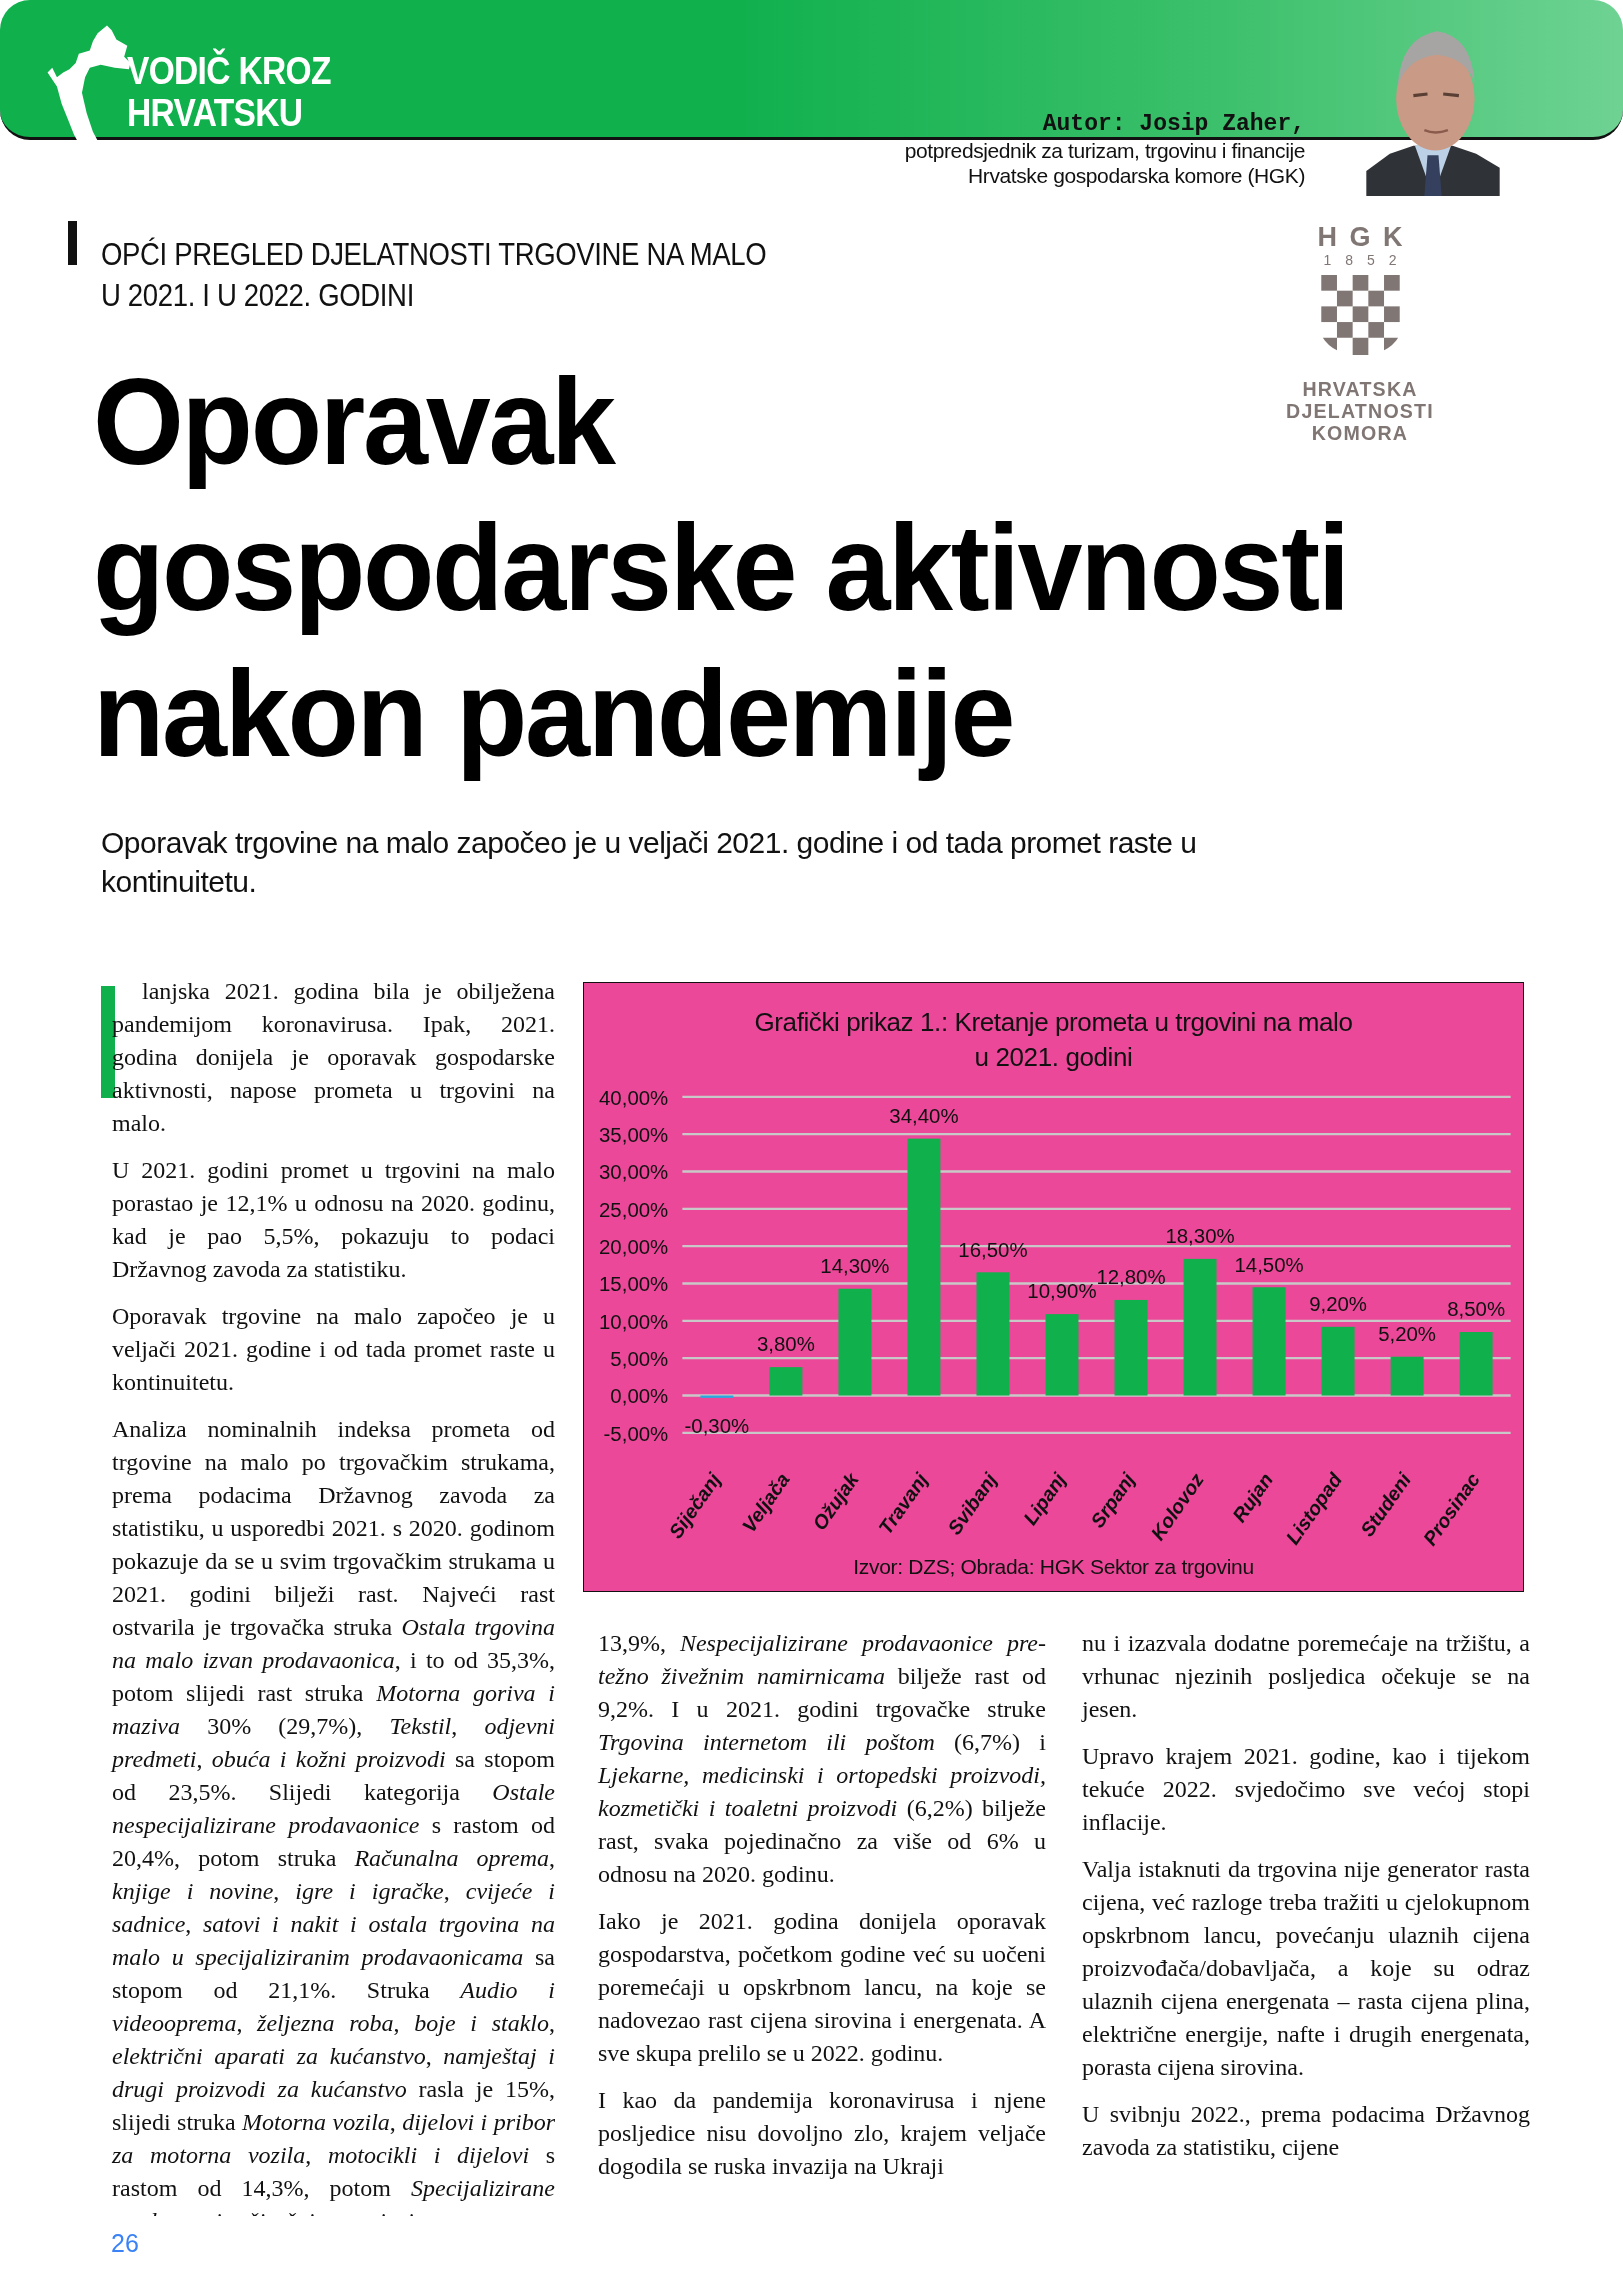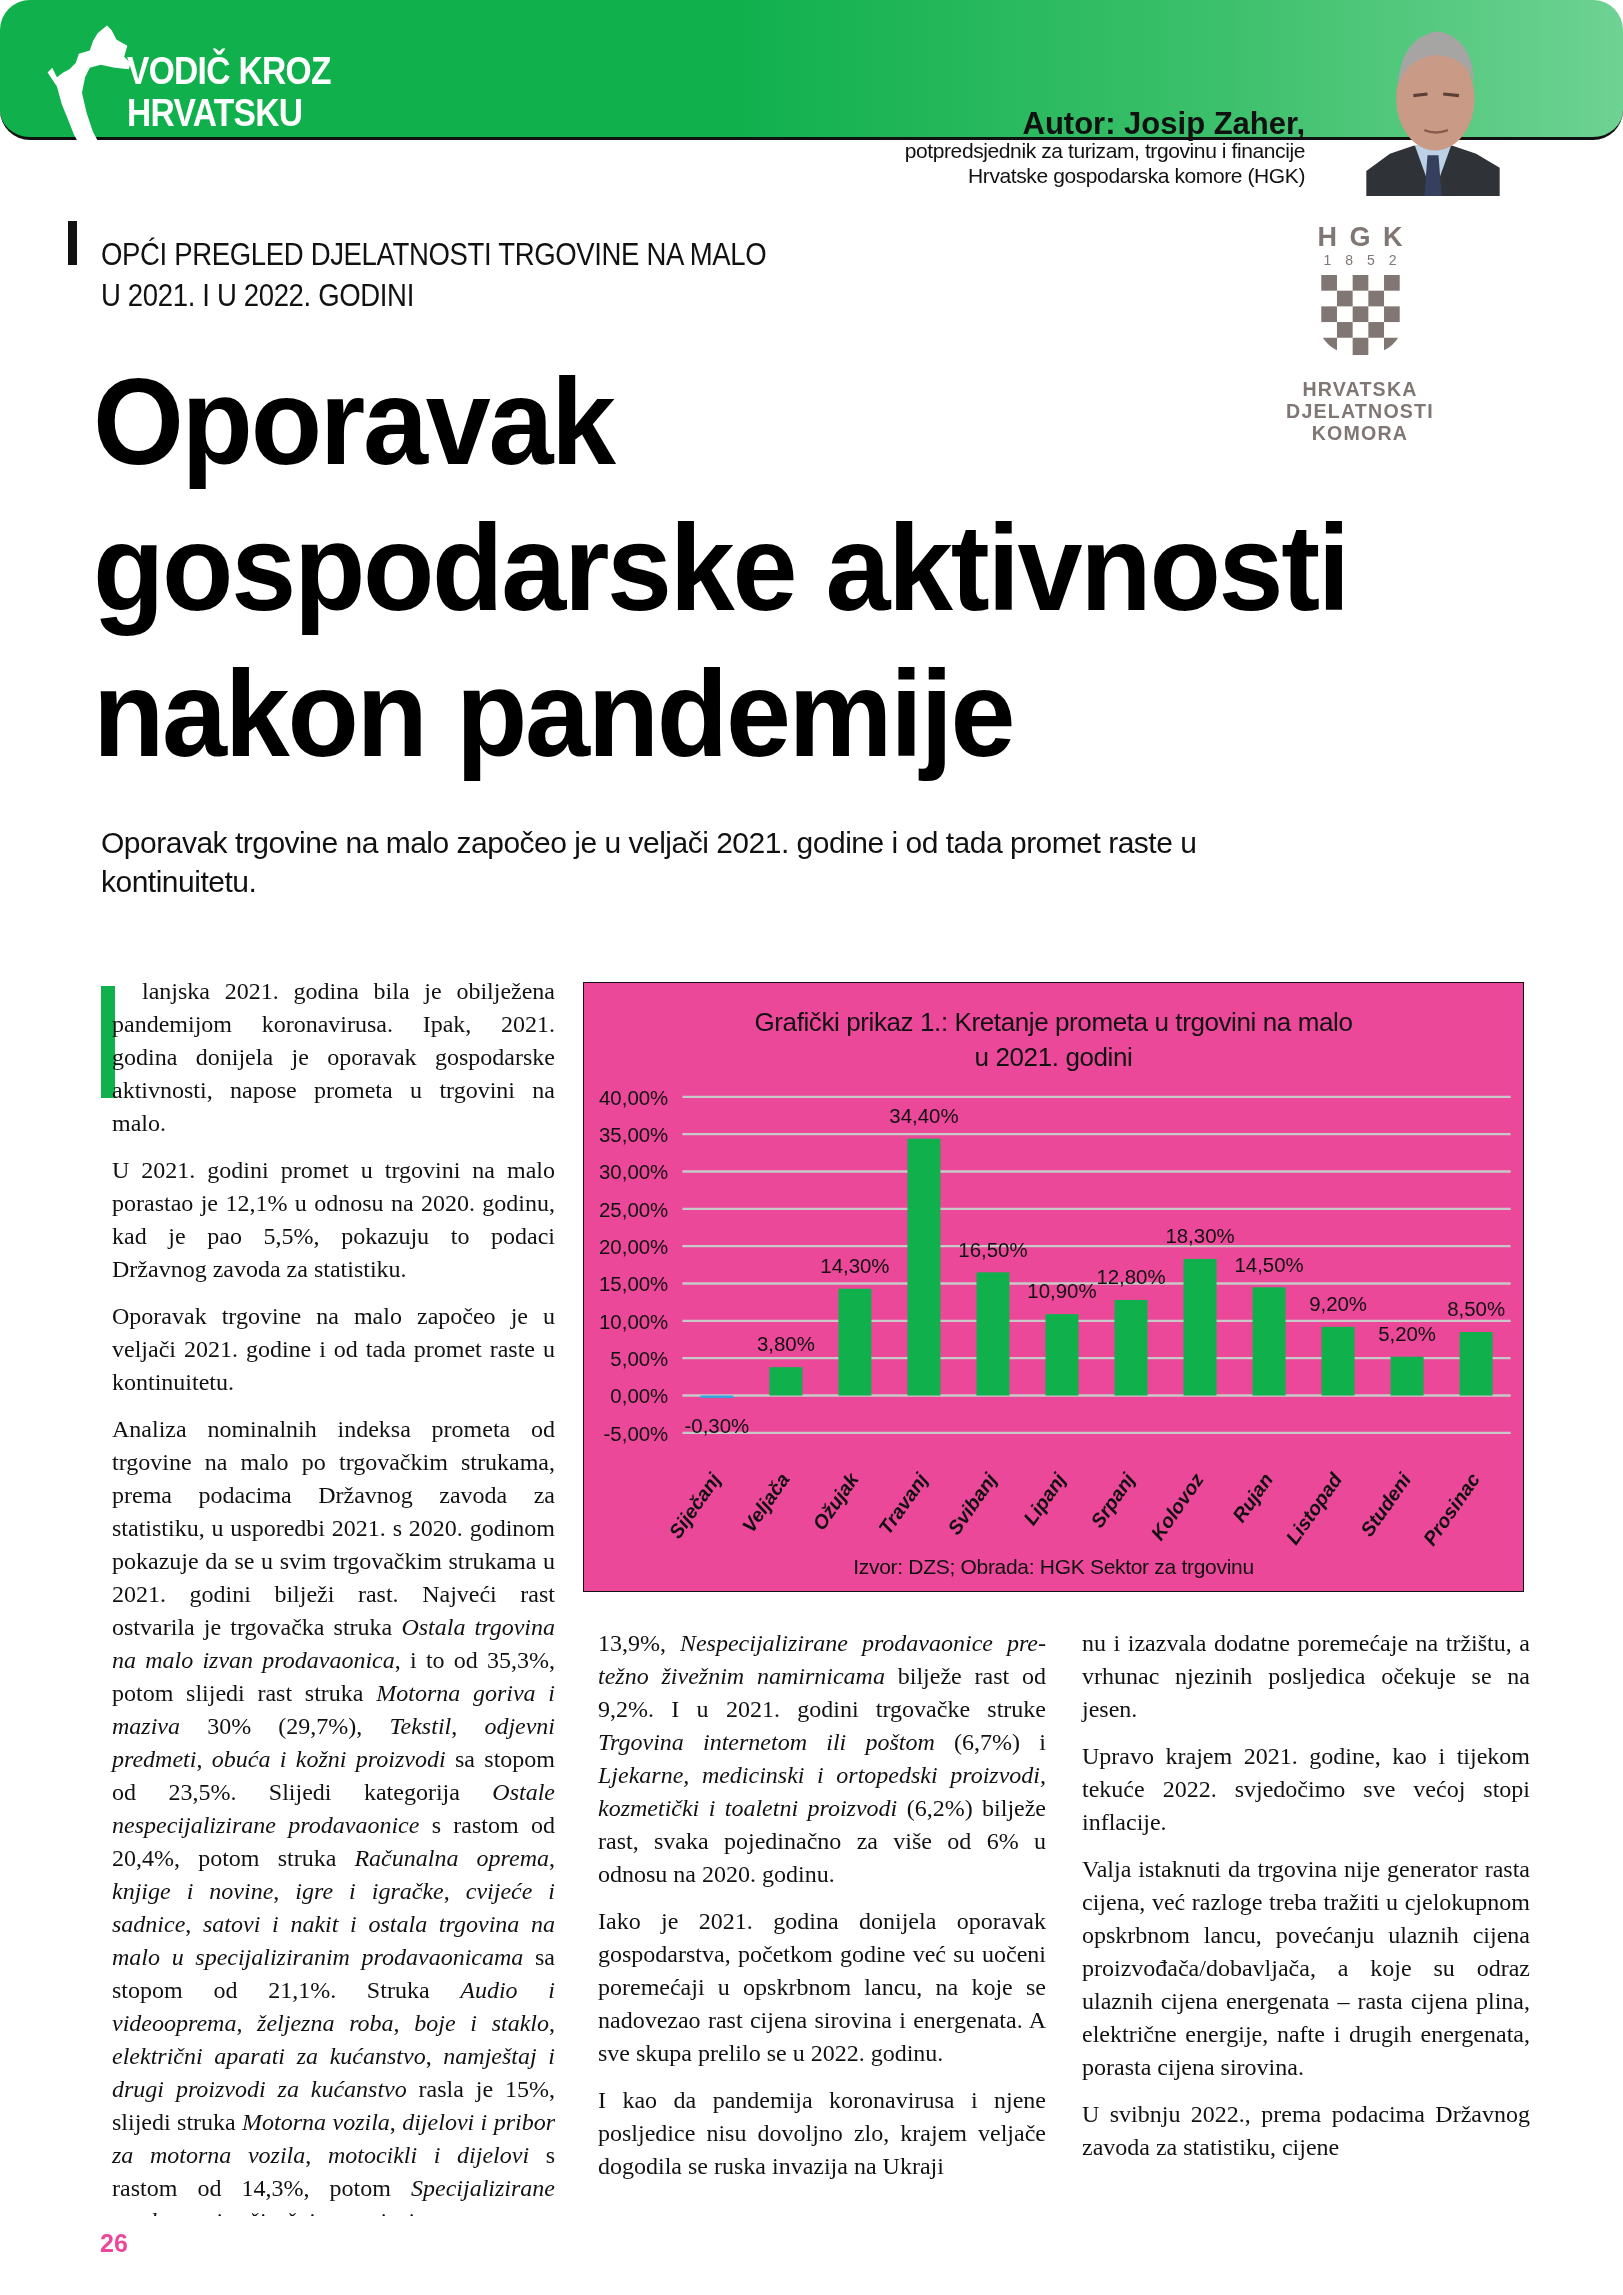--- a/index.html
+++ b/index.html
@@ -17,21 +17,21 @@
   .series-title {
     position: absolute; left: 127px; top: 50px;
     font-family: "Liberation Sans", sans-serif; font-weight: 700; color: #fff;
     font-size: 39px; line-height: 42px; letter-spacing: -0.8px; transform: scaleX(0.86); transform-origin: left top;
   }
   .series-title div { white-space: nowrap; }
   .author-block {
     position: absolute; right: 318px; top: 110px; text-align: right;
     font-family: "Liberation Sans", sans-serif; color: #111;
   }
-  .author-name { font-size: 31px; font-weight: 700; line-height: 28px; }
+  .author-name { font-size: 23px; font-weight: 700; line-height: 28px; font-family: Liberation Mono, monospace; }
   .author-role { font-size: 21px; line-height: 25px; font-weight: 400; letter-spacing: -0.4px; }
   .portrait {
     position: absolute; left: 1366px; top: 14px; width: 134px; height: 182px; overflow: hidden;
   }
 
   
   .kicker-bar { position: absolute; left: 68px; top: 221px; width: 9.4px; height: 44px; background: #111; }
   .kicker {
     position: absolute; left: 101px; top: 234px; font-family: "Liberation Sans", sans-serif;
     font-size: 32px; line-height: 41px; color: #111; letter-spacing: -0.4px;
@@ -80,22 +80,22 @@
     font-family: "Liberation Sans", sans-serif; font-size: 26px; line-height: 35px; color: #111;
     letter-spacing: -0.4px;
   }
   .chart-svg { position: absolute; left: 0; top: 0; }
   .chart-source {
     position: absolute; left: 0; top: 572px; width: 100%; text-align: center;
     font-family: "Liberation Sans", sans-serif; font-size: 21px; color: #111; letter-spacing: -0.3px;
   }
 
   .page-number {
-    position: absolute; left: 100px; top: 2229px; font-family: "Liberation Sans", sans-serif;
-    font-weight: 700; font-size: 25px; color: #ec4899;
+    position: absolute; left: 111px; top: 2229px; font-family: "Liberation Sans", sans-serif;
+    font-weight: 400; font-size: 25px; color: #3b82f6;
   }
 </style>
 </head>
 <body>
 
 <div class="header">
   <svg class="map-icon" viewBox="0 0 110 210">
     <path fill="#ffffff" d="M78 4 L84 10 L90 22 L104 30 L100 44 L108 52 L106 60 L88 58 L70 54 L56 58 L50 70 L46 90 L52 116 L60 140 L74 166 L86 188 L84 198 L74 192 L60 178 L46 162 L36 144 L28 124 L20 104 L14 82 L2 64 L8 58 L14 70 L22 64 L30 60 L38 52 L42 40 L56 36 L60 24 L66 14 Z"></path>
   </svg>
   <div class="series-title">

